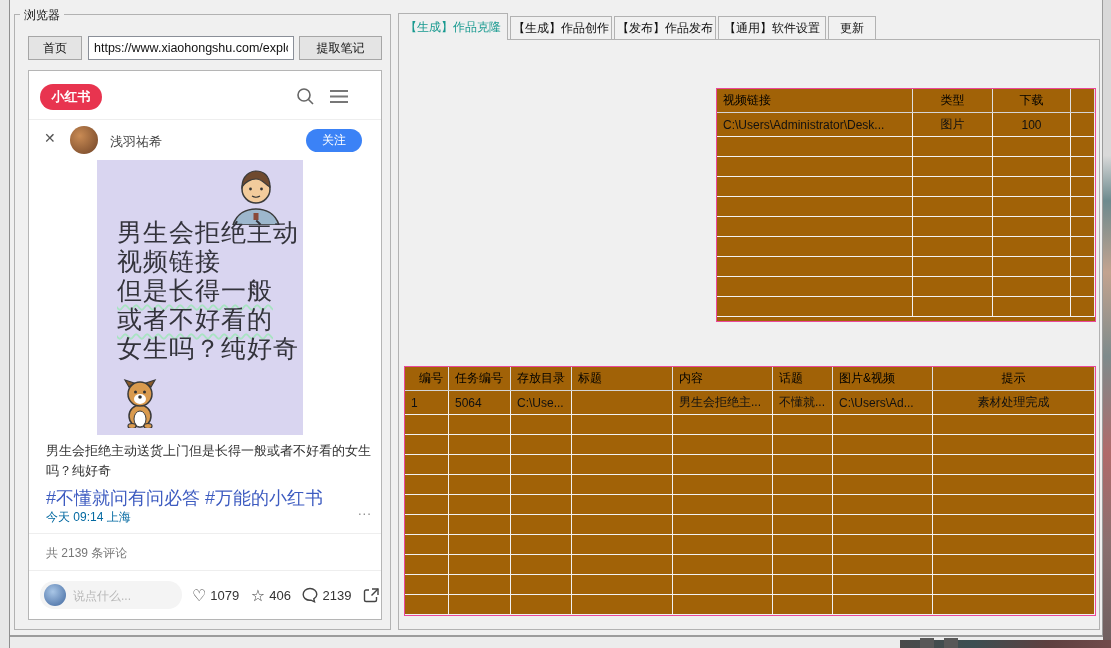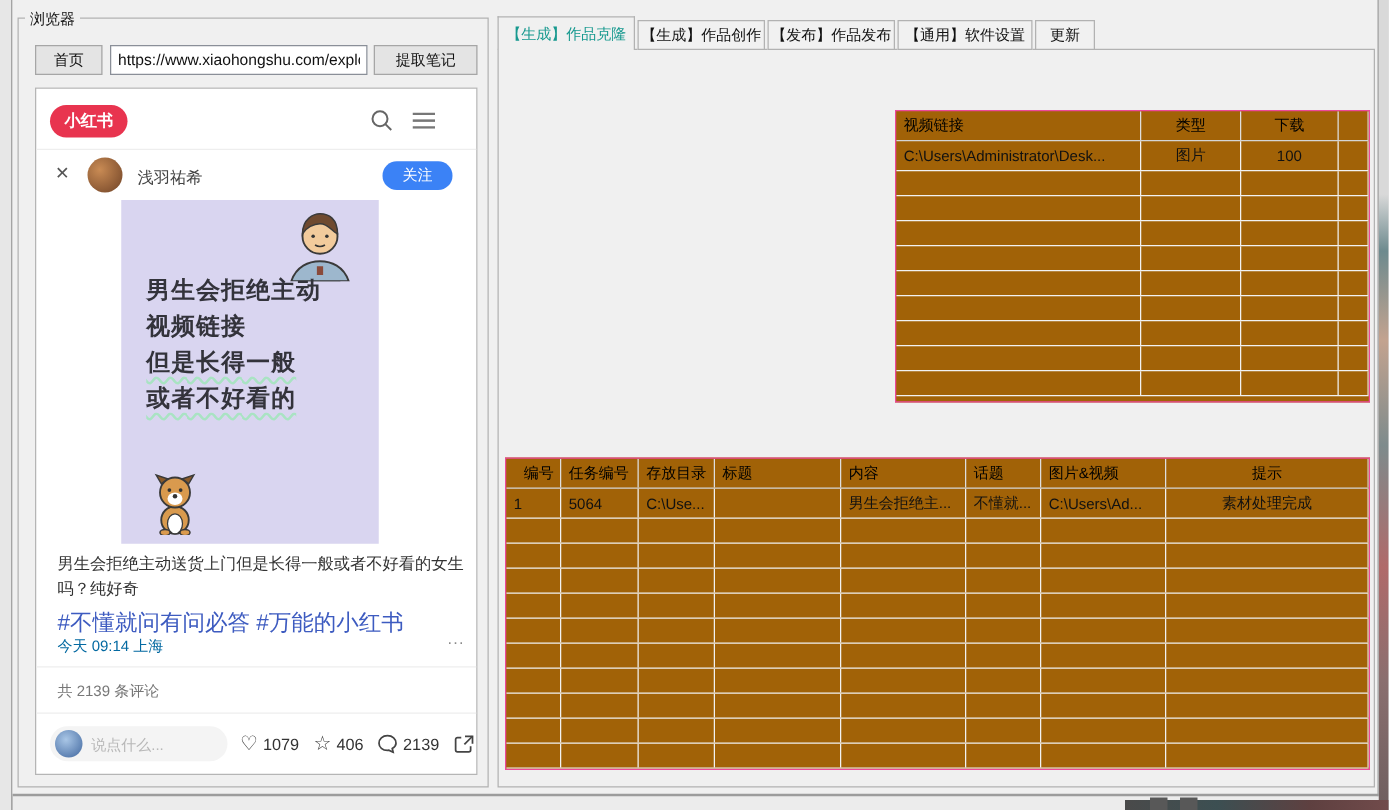--- a/index.html
+++ b/index.html
@@ -23,21 +23,21 @@
   .tbl-head{border-bottom:1px solid #d5d5d5}
   .tbl-cell{display:flex;align-items:center;padding:0 6px;border-right:1px solid #f1f1f1;
     overflow:hidden;white-space:nowrap;font-size:12px;color:#111;flex:0 0 auto}
   .tbl-head .tbl-cell{border-right:1px solid #dedede;color:#000}
   
   .bpanel{position:absolute;background:#fff;border:1px solid #b5b5b5}
   .pill-logo{position:absolute;border-radius:13px;color:#fff;font-weight:bold;font-size:13px;
     display:flex;align-items:center;justify-content:center}
   .pill-follow{position:absolute;border-radius:12px;color:#fff;font-size:12px;
     display:flex;align-items:center;justify-content:center;cursor:default}
-  .img-line{font-size:19px;font-weight:bold;color:#33333b;line-height:29px;letter-spacing:1px;white-space:nowrap}
+  .img-line{font-size:25px;font-weight:normal;color:#33333b;line-height:29px;letter-spacing:1px;white-space:nowrap}
   .img-line.wavy{text-decoration:underline wavy #a9e3c3 2px;text-underline-offset:5px}
   .hdiv{position:absolute;height:1px;background:#eeeeee}
   .eng{display:flex;align-items:center;gap:4px;font-size:13px;color:#333}
   .tri-up{width:0;height:0;border-left:4px solid transparent;border-right:4px solid transparent;border-bottom:6px solid #b7bcc4}
   .tri-down{width:0;height:0;border-left:4px solid transparent;border-right:4px solid transparent;border-top:6px solid #b7bcc4}
   .gb-label{position:absolute;background:#f0f0f0;padding:0 4px;font-size:12px;color:#111;z-index:3}
 </style>
 </head>
 <body>
 
@@ -90,20 +90,21 @@
       <path d="M15 22 C15 10 24 6 29 6 C36 6 43 10 43 22 C38 20 36 14 29 14 C24 14 18 17 15 22 Z" fill="#6f4a2f" stroke="#3a3a3a" stroke-width="1.2"></path>
       <circle cx="23.5" cy="24" r="1.4" fill="#333"></circle>
       <circle cx="34.5" cy="24" r="1.4" fill="#333"></circle>
       <path d="M25 31 Q29 33.5 33 31" fill="none" stroke="#333" stroke-width="1.2"></path>
     </svg>
     <div style="position:absolute;left:20px;top:58px">
       <div class="img-line">男生会拒绝主动</div>
       <div class="img-line">视频链接</div>
       <div class="img-line wavy">但是长得一般</div>
       <div class="img-line wavy">或者不好看的</div>
+      <div class="img-line">女生吗？纯好奇</div>
     </div>
     <svg style="position:absolute;left:23px;top:218px" width="40" height="50" viewBox="0 0 40 50">
       <ellipse cx="20" cy="38" rx="11" ry="11" fill="#d99a4e" stroke="#3a3a3a" stroke-width="1.5"></ellipse>
       <ellipse cx="20" cy="41" rx="6" ry="8" fill="#fff" stroke="#3a3a3a" stroke-width="1"></ellipse>
       <circle cx="20" cy="16" r="12" fill="#d99a4e" stroke="#3a3a3a" stroke-width="1.5"></circle>
       <path d="M9 9 L5 2 L14 5 Z" fill="#8a5a28" stroke="#3a3a3a" stroke-width="1.2"></path>
       <path d="M31 9 L35 2 L26 5 Z" fill="#8a5a28" stroke="#3a3a3a" stroke-width="1.2"></path>
       <ellipse cx="20" cy="21" rx="6" ry="5" fill="#fff"></ellipse>
       <circle cx="15.5" cy="14" r="1.5" fill="#333"></circle>
       <circle cx="24.5" cy="14" r="1.5" fill="#333"></circle>

